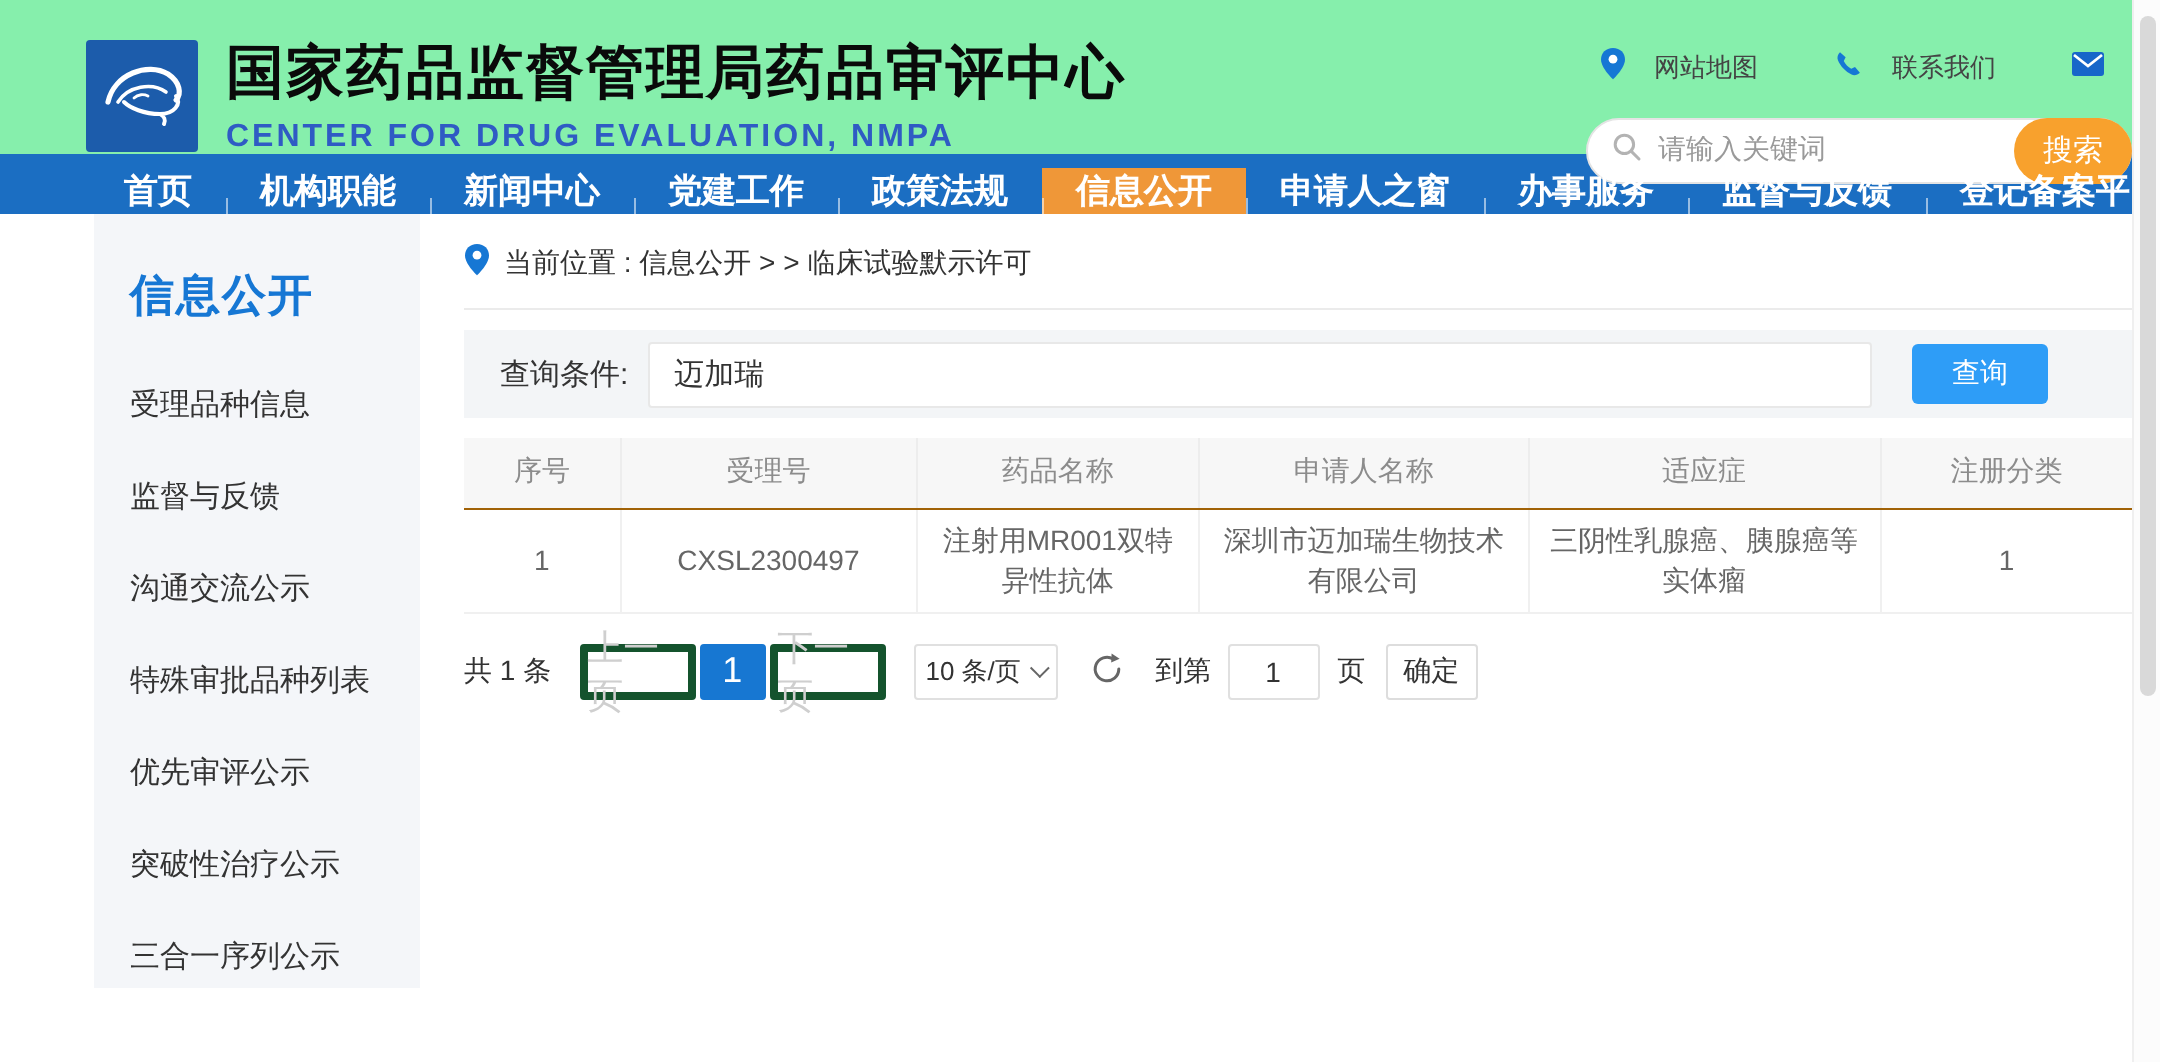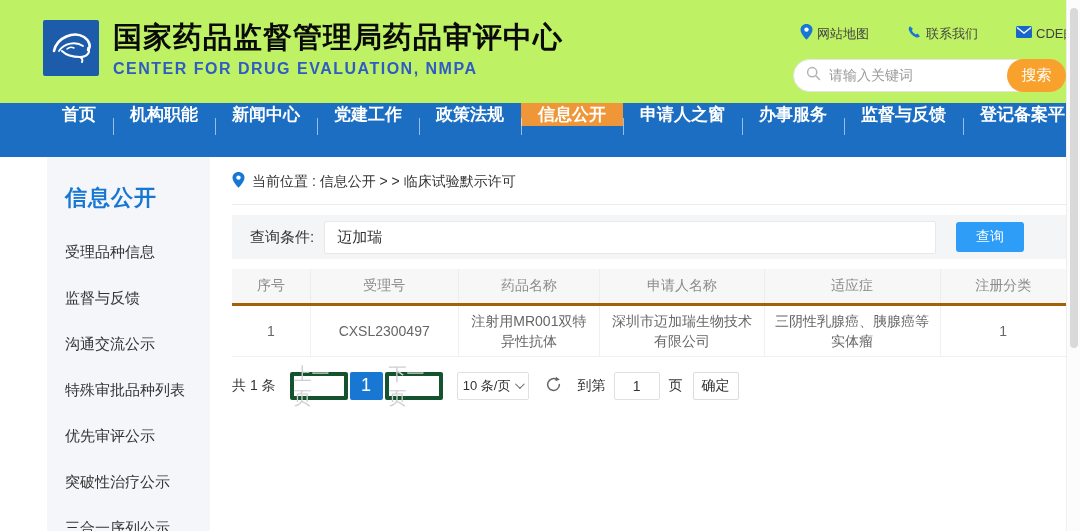--- a/index.html
+++ b/index.html
@@ -1,36 +1,36 @@
 <!DOCTYPE html>
 <html><head>
 <meta charset="utf-8">
 <style>
   * { margin:0; padding:0; box-sizing:border-box; }
   html,body { width:1080px; height:531px; overflow:hidden; }
   body { font-family:"Liberation Sans","DejaVu Sans",sans-serif; background:#fff; position:relative; }
 
   
-  .header { position:relative; width:1080px; height:103px; background:#bef264; }
+  .header { position:relative; width:1080px; height:77px; background:#86efac; }
   .logo { position:absolute; left:43px; top:20px; width:56px; height:56px; background:#1c5cab; border-radius:2px; display:flex; align-items:center; justify-content:center; }
   .titles { position:absolute; left:113px; top:19px; }
   .site-title { font-size:29px; font-weight:bold; color:#0a0a0a; letter-spacing:1px; line-height:36px; }
   .site-subtitle { font-size:16px; font-weight:bold; color:#2f5bc4; letter-spacing:1.5px; margin-top:5px; }
 
   .header-links { position:absolute; top:24px; left:800px; display:flex; align-items:center; gap:38px; white-space:nowrap; }
-  .hlink { display:flex; align-items:center; gap:4px; font-size:13px; color:#444; cursor:pointer; }
+  .hlink { display:flex; align-items:center; gap:14px; font-size:13px; color:#444; cursor:pointer; }
 
   .search-box { position:absolute; top:59px; left:793px; width:273px; height:33px; background:#fff; border:1px solid #e4e4e4; border-radius:17px; display:flex; align-items:center; }
   .search-box .mag { margin-left:12px; }
   .search-input { border:none; outline:none; background:transparent; flex:1; margin-left:8px; font-size:14px; color:#333; font-family:Liberation Serif, serif; }
   .search-input::placeholder { color:#9a9a9a; }
   .search-btn { width:82px; height:33px; margin-right:-1px; border:none; border-radius:17px; background:#f8a12d; color:#fff; font-size:15px; cursor:pointer; font-family:inherit; }
 
   
-  .nav { width:1080px; height:54px; background:#1b6ec2; display:flex; align-items:flex-start; padding-left:45px; overflow:hidden; }
+  .nav { width:1080px; height:30px; background:#1b6ec2; display:flex; align-items:flex-end; padding-left:45px; overflow:hidden; }
   .nav-item { position:relative; display:flex; align-items:center; padding:0 17px; color:#fff; font-size:17px; font-weight:bold; cursor:pointer; white-space:nowrap; }
   .nav-item:not(:first-child)::before { content:""; position:absolute; left:0; top:15px; width:1px; height:17px; background:rgba(255,255,255,.55); }
   .nav-item.active { background:#ef9738; }
 
   
   .page-body { display:flex; width:1080px; height:387px; }
   .gutter { width:47px; background:#fff; }
   .sidebar { width:163px; background:#f4f6f9; padding:26px 0 0 18px; }
   .sidebar-title { font-size:22px; font-weight:bold; color:#1677d4; margin-bottom:30px; letter-spacing:1px; }
   .side-item { font-size:15px; color:#333; margin-bottom:27px; cursor:pointer; white-space:nowrap; }
@@ -42,21 +42,21 @@
   .query-panel { margin-top:10px; height:44px; background:#f3f5f7; display:flex; align-items:center; }
   .query-label { font-size:15px; color:#333; margin-left:18px; white-space:nowrap; }
   .query-input { margin-left:10px; width:612px; height:33px; border:1px solid #e8e8e8; border-radius:2px; background:#fff; padding-left:12px; font-size:15px; color:#333; outline:none; font-family:inherit; }
   .query-btn { margin-left:auto; margin-right:42px; width:68px; height:30px; border:none; border-radius:3px; background:#2e9df7; color:#fff; font-size:14px; cursor:pointer; font-family:inherit; }
 
   table.results { margin-top:10px; width:100%; border-collapse:collapse; table-layout:fixed; }
   table.results th { background:#f7f7f7; color:#8c8c8c; font-weight:normal; font-size:14px; height:35px; border-right:1px solid #ededed; }
   table.results th:last-child { border-right:none; }
   table.results td { color:#666; font-size:14px; text-align:center; height:52px; border-right:1px solid #f0f0f0; border-bottom:1px solid #f0f0f0; padding:4px 8px; line-height:20px; }
   table.results td:last-child { border-right:none; }
-  table.results tr.hdr th { border-bottom:3px solid #a16207; }
+  table.results tr.hdr th { border-bottom:1px solid #a16207; }
 
   .pagination { margin-top:15px; display:flex; align-items:center; font-size:14px; color:#333; }
   .pg-total { margin-right:14px; white-space:nowrap; }
   .pg-btn { height:28px; display:flex; align-items:center; justify-content:center; border:4px solid #14532d; background:#fff; border-radius:2px; cursor:pointer; font-size:18px; }
   .pg-prev,.pg-next { width:58px; color:#cfcfcf; }
   .pg-cur { width:33px; background:#1777d2; border-color:#1777d2; color:#fff; margin:0 2px; }
   .pg-size { margin-left:14px; width:72px; height:28px; border:1px solid #e0e0e0; border-radius:2px; display:flex; align-items:center; justify-content:center; gap:5px; font-size:13px; color:#333; cursor:pointer; }
   .chev { width:7px; height:7px; border-right:1.5px solid #666; border-bottom:1.5px solid #666; transform:rotate(45deg) translateY(-2px); }
   .pg-refresh { margin-left:16px; cursor:pointer; display:flex; align-items:center; }
   .pg-goto-label { margin-left:16px; }

